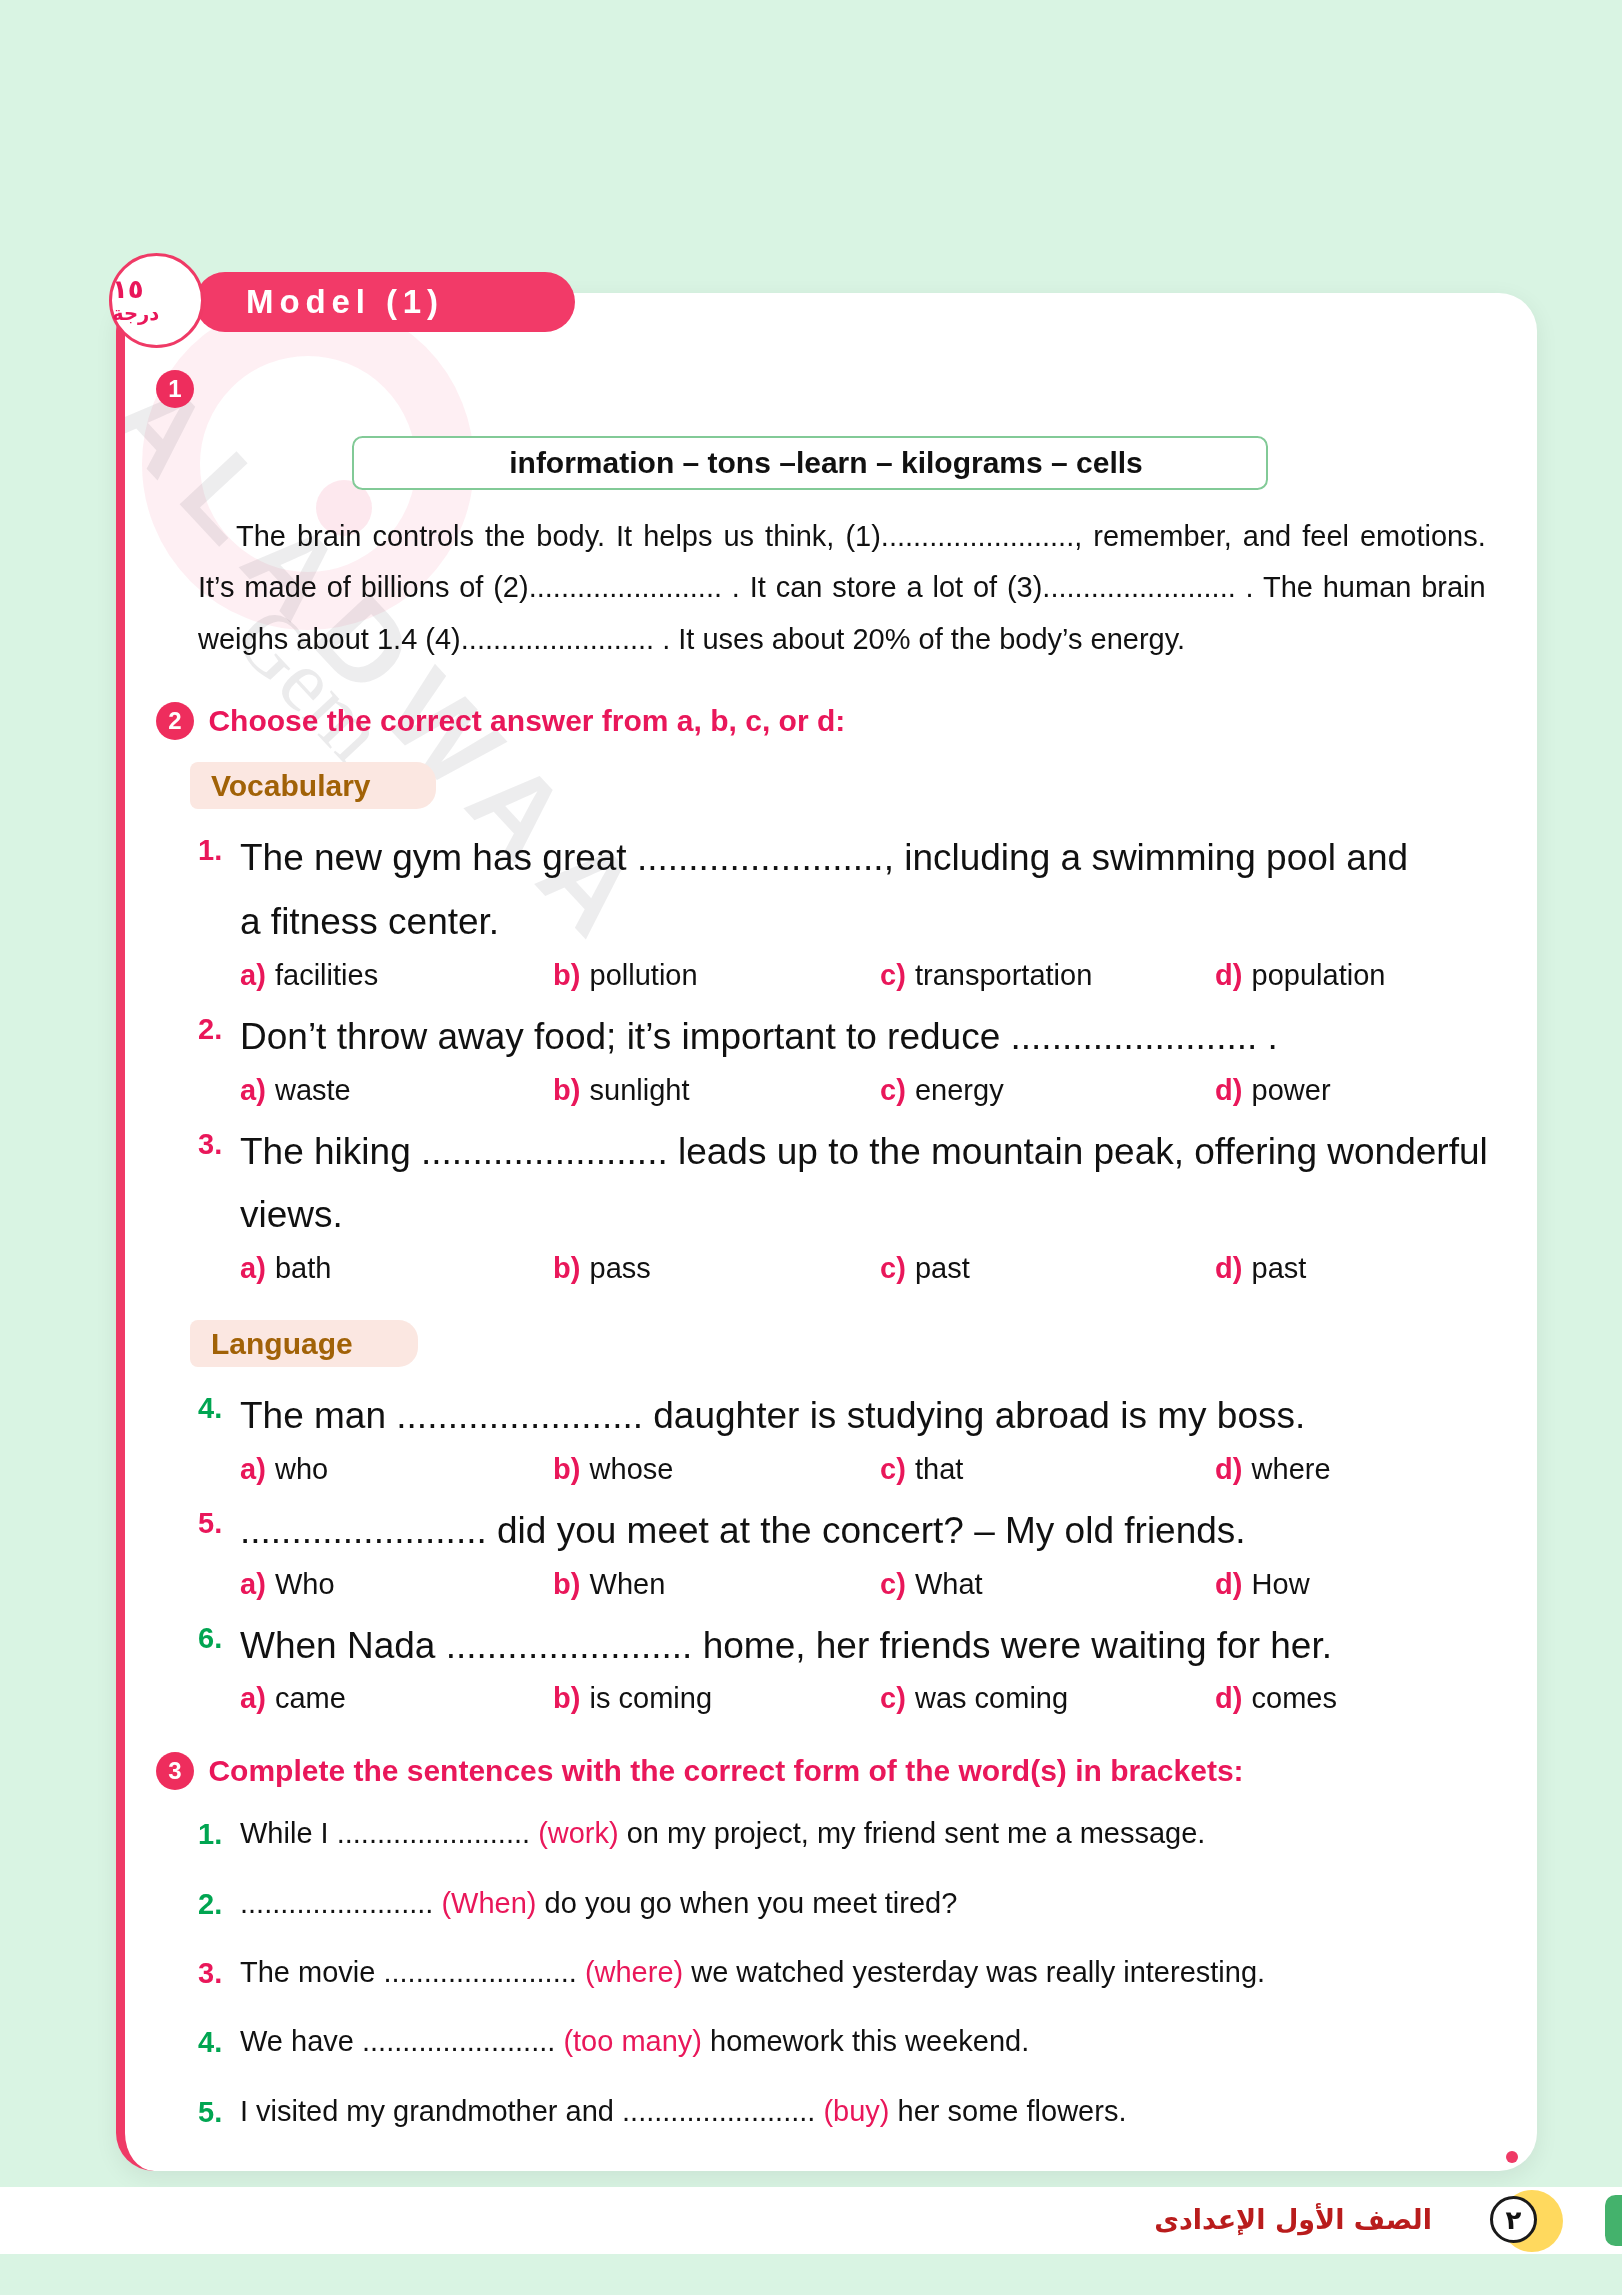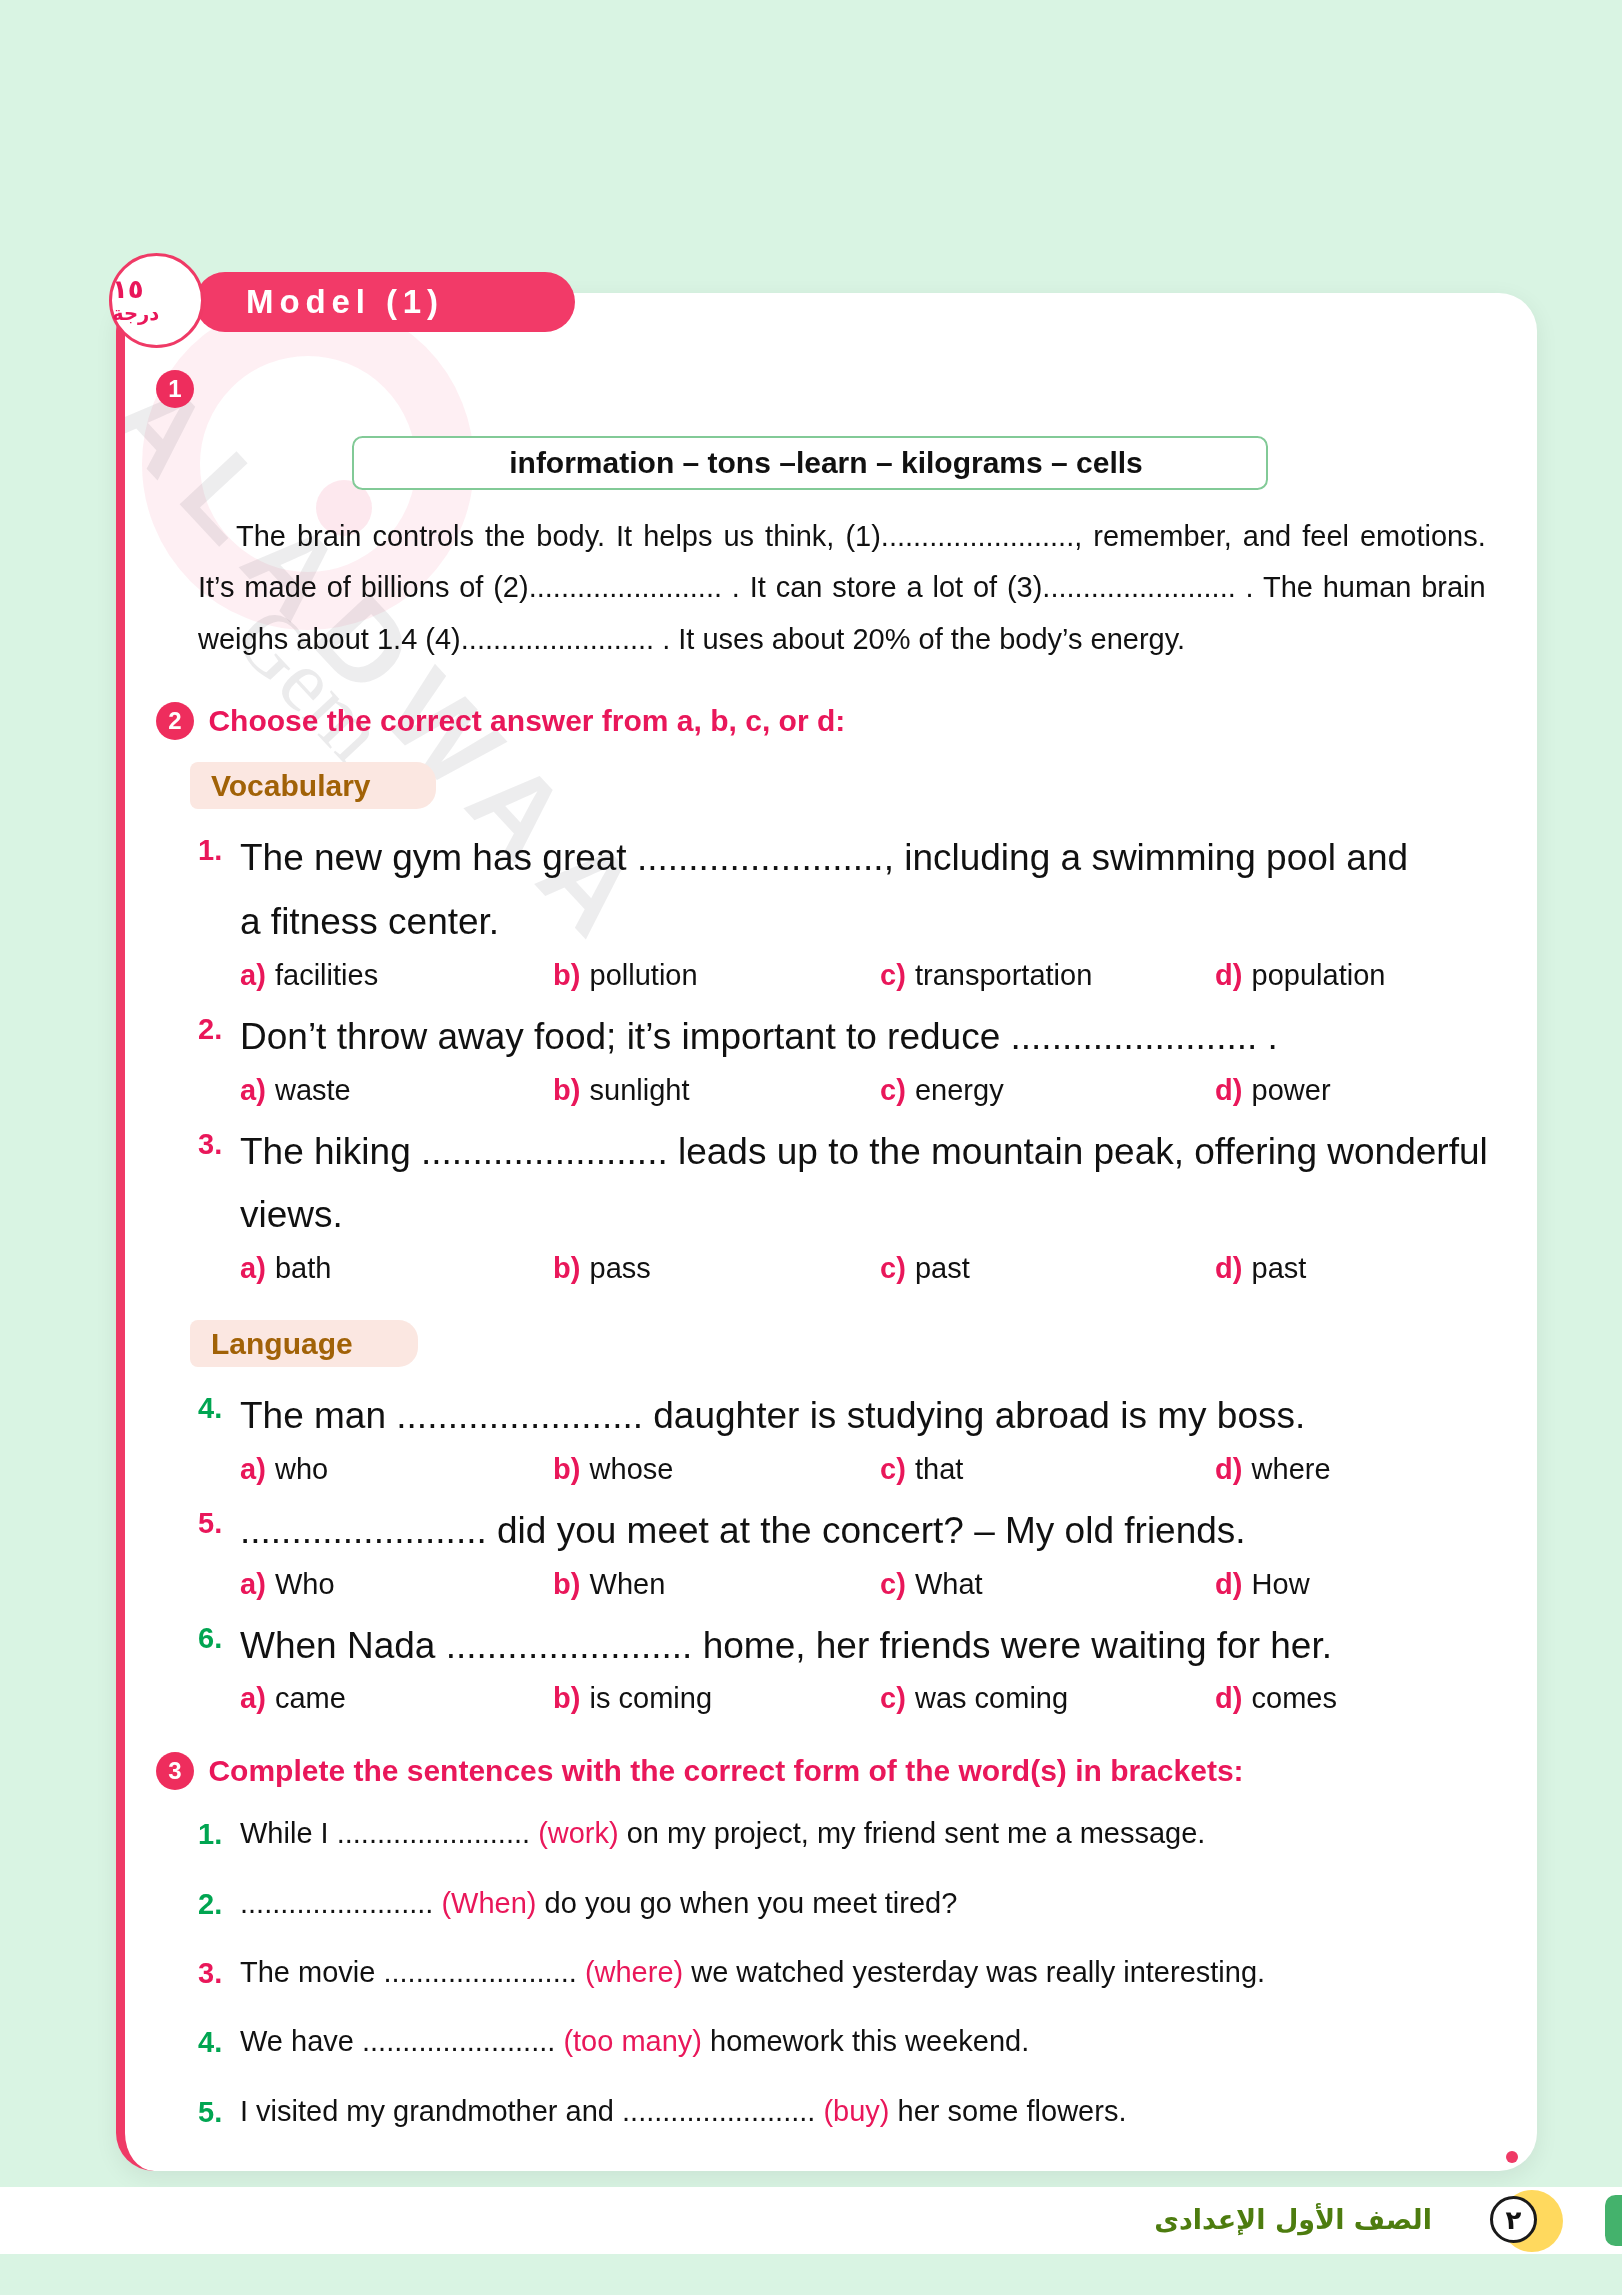--- a/index.html
+++ b/index.html
@@ -116,21 +116,21 @@
     border-radius:50%;background:#ef3a66;z-index:3;
   }
 
   
   .footer{
     position:absolute;left:0;top:2187px;width:1623px;height:67px;
     background:#fff;z-index:15;
   }
   .footer-grade{
     position:absolute;right:191px;top:17px;direction:rtl;
-    font-family:"DejaVu Sans",sans-serif;font-size:27px;font-weight:bold;color:#4d7c0f;
+    font-family:"DejaVu Sans",sans-serif;font-size:27px;font-weight:bold;color:#b91c1c;
   }
   .yellow-dot{
     position:absolute;right:60px;top:2.6px;width:62px;height:62px;
     background:#ffd95e;border-radius:50%;
   }
   .page-circle{
     position:absolute;right:86px;top:9.2px;width:47px;height:47px;box-sizing:border-box;
     background:#fff;border:3.3px solid #1a1a1a;border-radius:50%;
     display:flex;align-items:center;justify-content:center;
     font-family:"DejaVu Sans",sans-serif;font-size:26px;font-weight:bold;color:#111;

